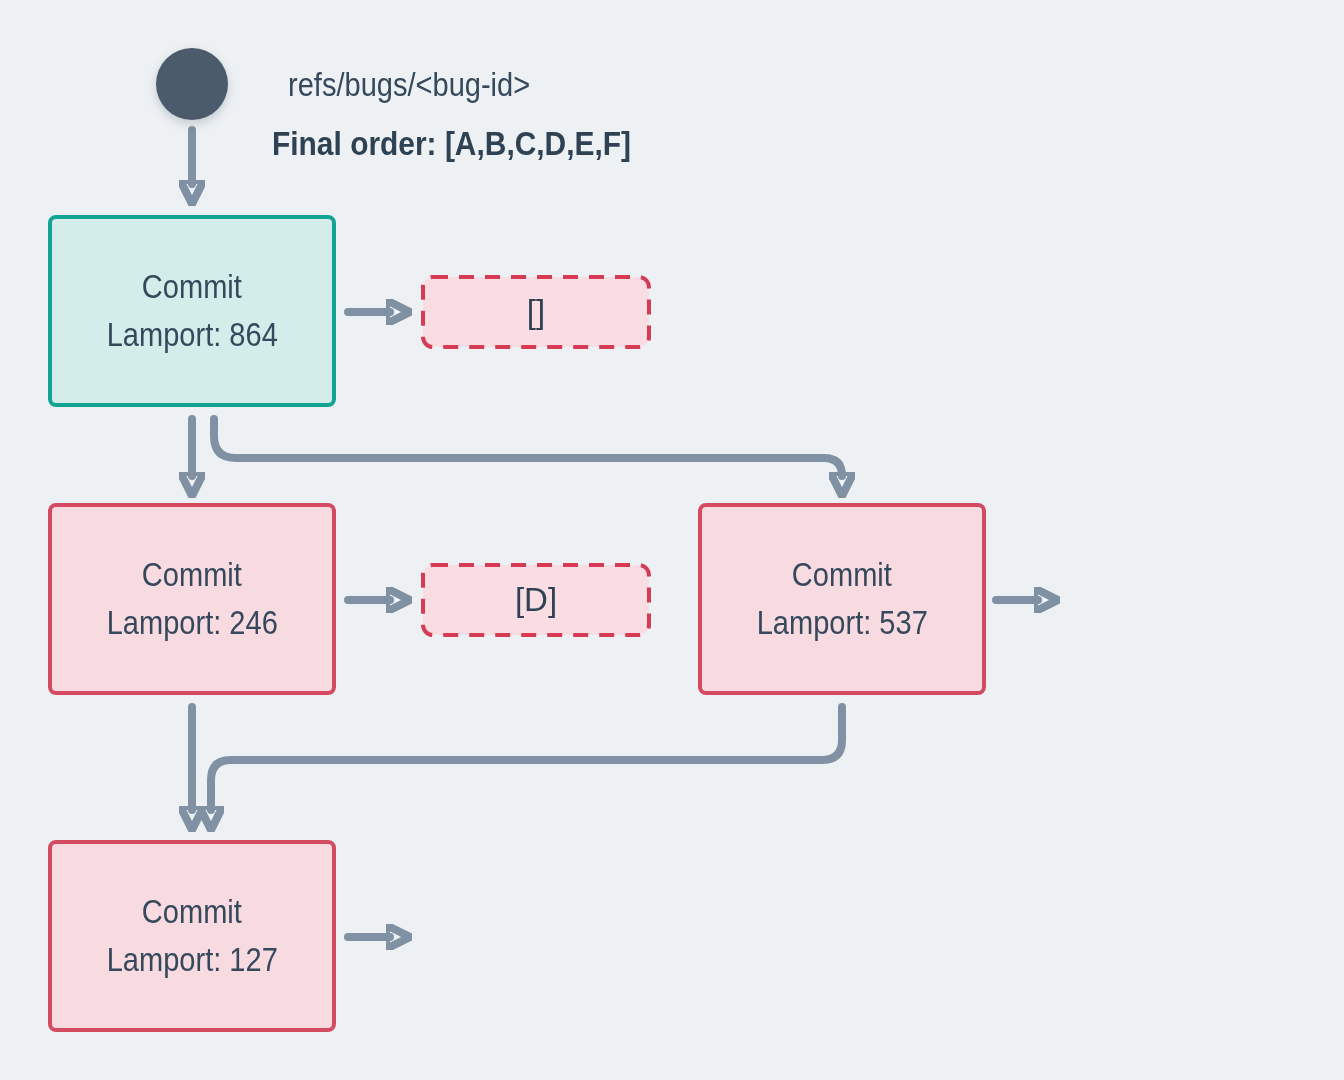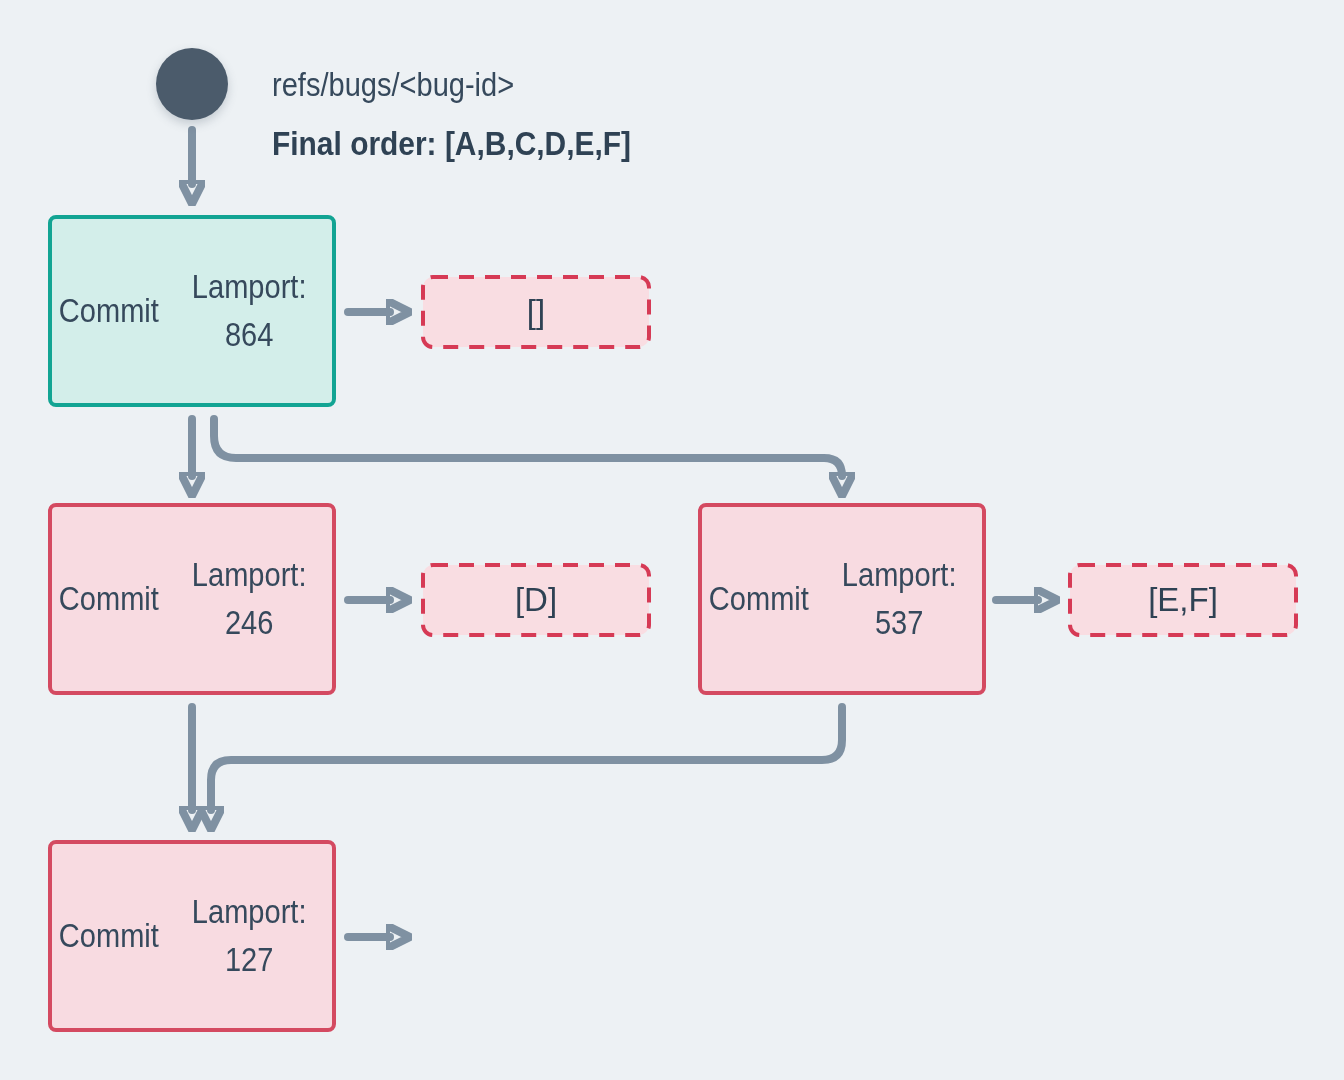--- a/index.html
+++ b/index.html
@@ -28,21 +28,21 @@
   .ref-circle {
     position: absolute;
     left: 156px; top: 48px;
     width: 72px; height: 72px;
     border-radius: 50%;
     background: #4b5b6b;
     box-shadow: 0 4px 10px rgba(75,91,107,0.25);
   }
   .ref-label {
     position: absolute;
-    left: 272px; top: 66px;
+    left: 288px; top: 66px;
     font-size: 33px;
     color: #36495c;
     white-space: nowrap;
   }
   .final-order {
     position: absolute;
     left: 272px; top: 124px;
     font-size: 34px;
     font-weight: bold;
     color: #2f4254;
@@ -53,21 +53,21 @@
     display: inline-block;
     transform: scaleX(0.88);
     transform-origin: 0 50%;
   }
   .commit {
     position: absolute;
     width: 280px; height: 184px;
     border: 4px solid;
     border-radius: 8px;
     display: flex;
-    flex-direction: row;
+    flex-direction: column;
     align-items: center;
     justify-content: center;
     text-align: center;
     color: #36495c;
     font-size: 33px;
     line-height: 48px;
   }
   .commit .cond { transform-origin: 50% 50%; display: block; }
   .commit.head  { background: #d3eeea; border-color: #12a493; }
   .commit.red   { background: #f8dbe1; border-color: #d44a61; }
@@ -135,25 +135,19 @@
     <svg width="230" height="74">
       <rect x="2" y="2" width="226" height="70" rx="10" fill="#f9dde2" stroke="#d63a55" stroke-width="4" stroke-dasharray="15 11"></rect>
     </svg>
     <span class="label">[D]</span>
   </div>
 
   <div class="commit red" style="left:698px; top:503px;">
     <span class="cond">Commit</span>
     <span class="cond">Lamport: 537</span>
   </div>
-  <div class="payload" style="left:1068px; top:563px;">
-    <svg width="230" height="74">
-      <rect x="2" y="2" width="226" height="70" rx="10" fill="#f9dde2" stroke="#d63a55" stroke-width="4" stroke-dasharray="15 11"></rect>
-    </svg>
-    <span class="label">[E,F]</span>
-  </div>
 
   <div class="commit red" style="left:48px; top:840px;">
     <span class="cond">Commit</span>
     <span class="cond">Lamport: 127</span>
   </div>
 
 </div>
 
 </body></html>

